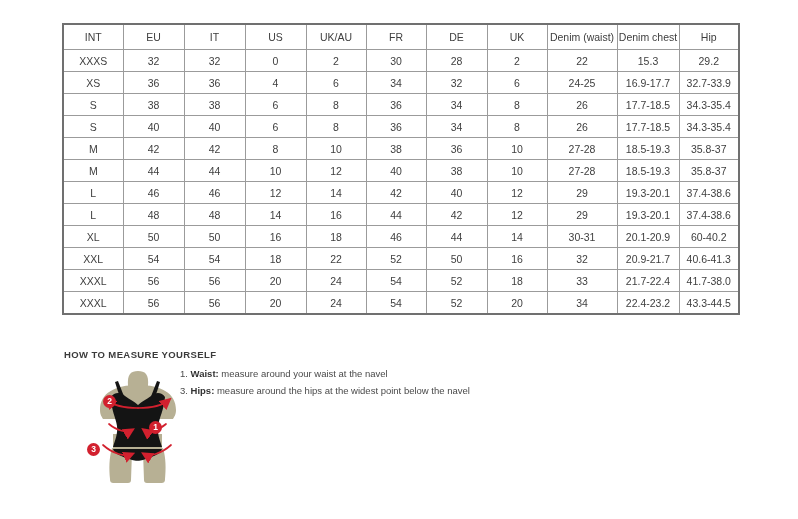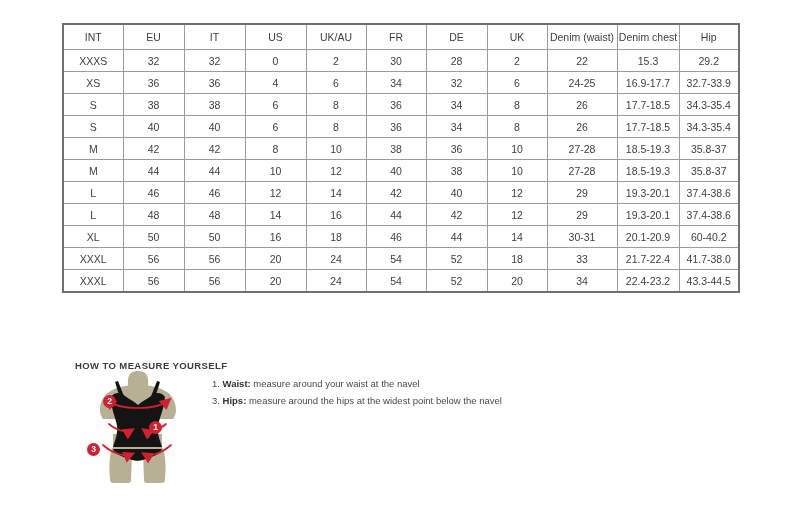--- a/index.html
+++ b/index.html
@@ -41,32 +41,31 @@
   col.c0 { width: 60px; } col.c1 { width: 61px; } col.c2 { width: 61px; }
   col.c3 { width: 61px; } col.c4 { width: 60px; } col.c5 { width: 60px; }
   col.c6 { width: 61px; } col.c7 { width: 60px; } col.c8 { width: 70px; }
   col.c9 { width: 62px; } col.c10 { width: 60px; }
 
   
   .measure-title {
     position: absolute;
     left: 64px;
     top: 349px;
-    margin: 11px;
+    margin: 0;
     font-size: 9.5px;
     font-weight: bold;
     letter-spacing: 0.4px;
     color: #3b3b3b;
   }
   .steps {
     position: absolute;
     left: 180px;
-    top: 378px;
+    top: 368px;
     width: 480px;
-    margin-left: 32px;
   }
   .step {
     font-size: 9.5px;
     line-height: 11px;
     margin: 0 0 5.5px 0;
     color: #4a4a4a;
   }
   .step b { color: #333333; }
 
   
@@ -242,20 +241,33 @@
           <td>16</td>
           <td>18</td>
           <td>46</td>
           <td>44</td>
           <td>14</td>
           <td>30-31</td>
           <td>20.1-20.9</td>
           <td>60-40.2</td>
         </tr>
         <tr>
+          <td>XXL</td>
+          <td>54</td>
+          <td>54</td>
+          <td>18</td>
+          <td>22</td>
+          <td>52</td>
+          <td>50</td>
+          <td>16</td>
+          <td>32</td>
+          <td>20.9-21.7</td>
+          <td>40.6-41.3</td>
+        </tr>
+        <tr>
           <td>XXXL</td>
           <td>56</td>
           <td>56</td>
           <td>20</td>
           <td>24</td>
           <td>54</td>
           <td>52</td>
           <td>18</td>
           <td>33</td>
           <td>21.7-22.4</td>

